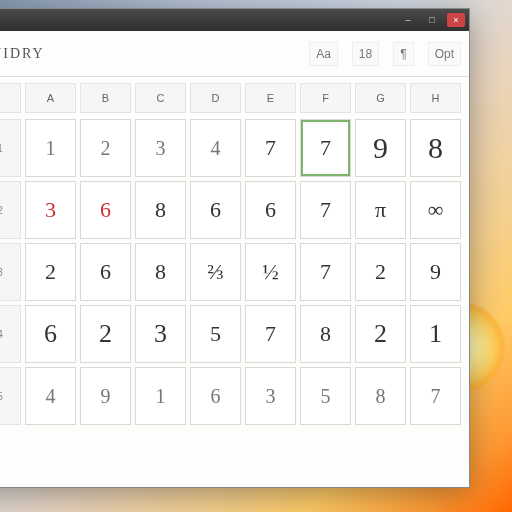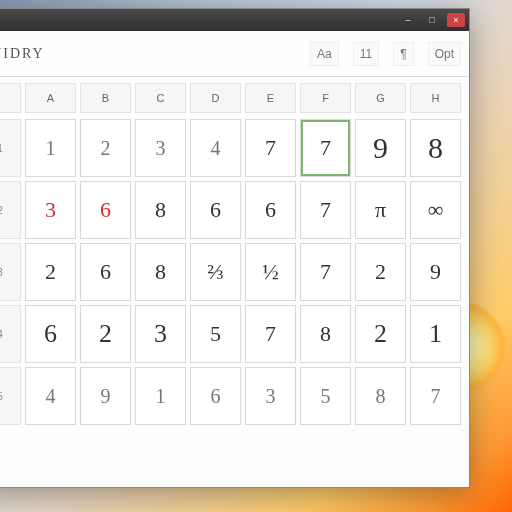--- a/index.html
+++ b/index.html
@@ -146,21 +146,21 @@
   <div class="titlebar">
     <div class="wbtn">–</div>
     <div class="wbtn">□</div>
     <div class="wbtn close">×</div>
   </div>
 
   <div class="toolbar">
     <div class="brand">OVIDRY</div>
     <div class="tool-spacer"></div>
     <div class="tool-btn">Aa</div>
-    <div class="tool-btn">11</div>
+    <div class="tool-btn">18</div>
     <div class="tool-btn">¶</div>
     <div class="tool-btn">Opt</div>
   </div>
 
   <div class="grid-area">
 
     <div class="header-row">
       <div class="header-cell"></div>
       <div class="header-cell">A</div>
       <div class="header-cell">B</div>

